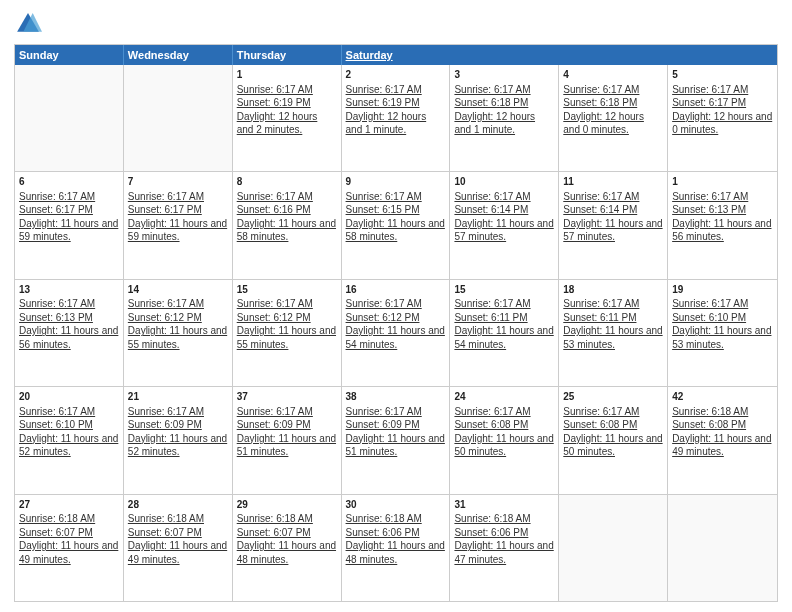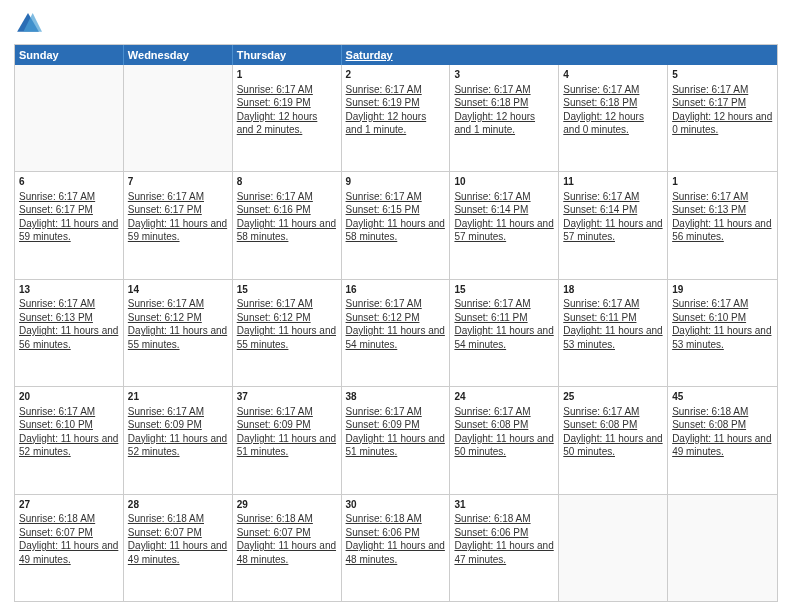--- a/index.html
+++ b/index.html
@@ -252,21 +252,21 @@
           </div>
           <div class="cal-cell">
             <span class="day-num">24</span>
             <div class="info">Sunrise: 6:17 AM<br>Sunset: 6:08 PM<br>Daylight: 11 hours and 50 minutes.</div>
           </div>
           <div class="cal-cell">
             <span class="day-num">25</span>
             <div class="info">Sunrise: 6:17 AM<br>Sunset: 6:08 PM<br>Daylight: 11 hours and 50 minutes.</div>
           </div>
           <div class="cal-cell">
-            <span class="day-num">45</span>
+            <span class="day-num">42</span>
             <div class="info">Sunrise: 6:18 AM<br>Sunset: 6:08 PM<br>Daylight: 11 hours and 49 minutes.</div>
           </div>
         </div>
         <div class="cal-row">
           <div class="cal-cell">
             <span class="day-num">27</span>
             <div class="info">Sunrise: 6:18 AM<br>Sunset: 6:07 PM<br>Daylight: 11 hours and 49 minutes.</div>
           </div>
           <div class="cal-cell">
             <span class="day-num">28</span>

